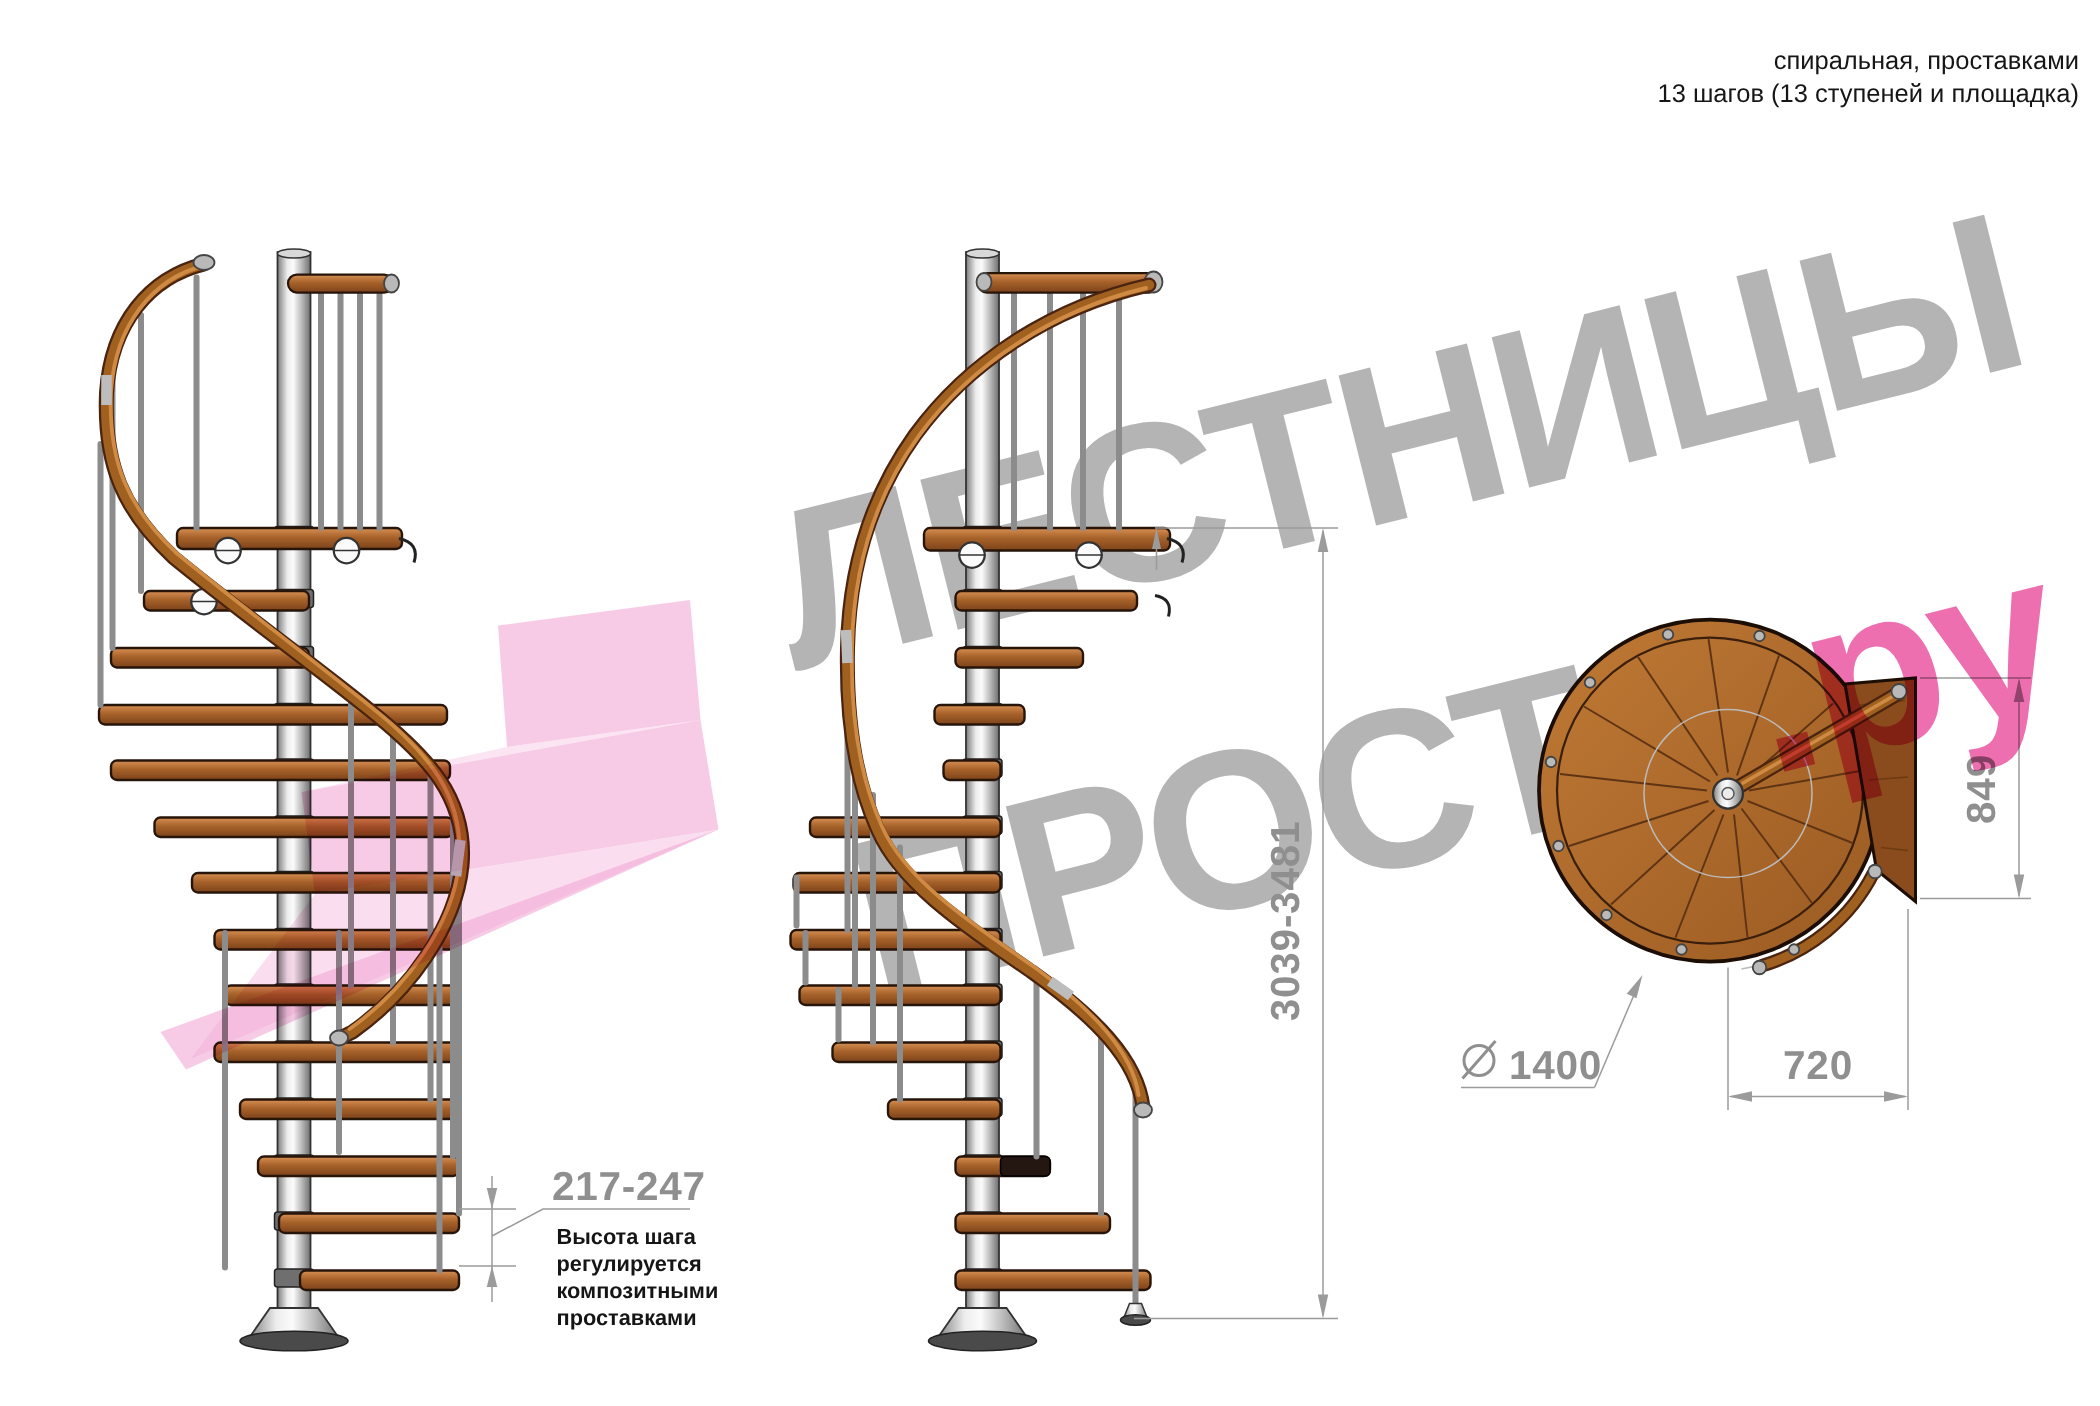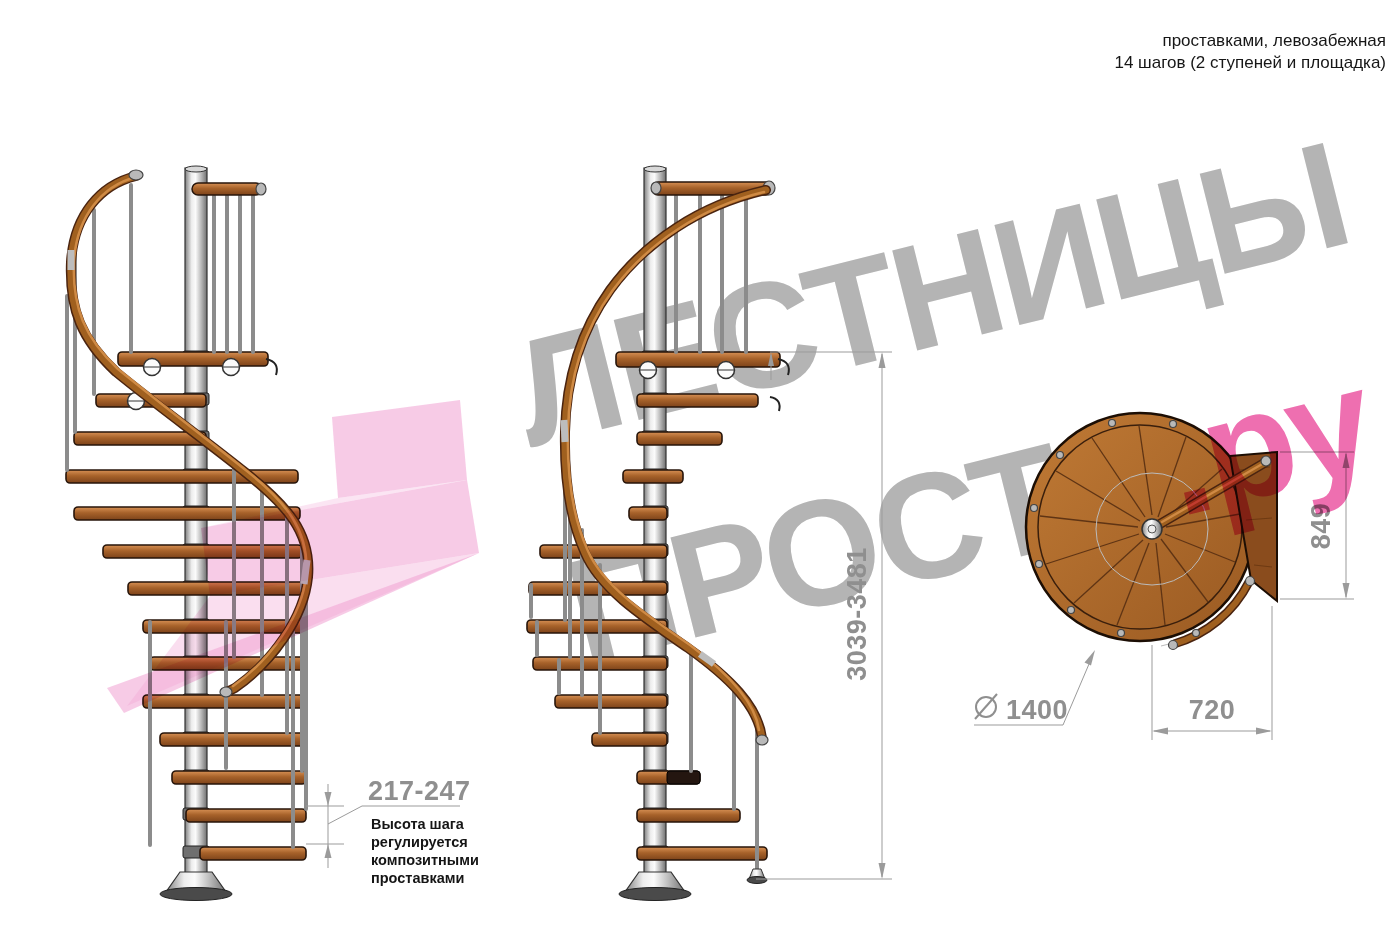--- a/index.html
+++ b/index.html
@@ -348,17 +348,17 @@
     <polygon points="210,596 479,553 127,706" fill="#f2a9d6" fill-opacity="0.38"></polygon>
     <polygon points="107,688 479,553 124,713" fill="#f2a9d6" fill-opacity="0.6"></polygon>
   </svg>
 
   <div class="wm wm-over" aria-hidden="true">
     <span class="l1">ЛЕСТНИЦЫ</span>
     <span class="l2"><span>ПРОСТО</span><span class="ru">.ру</span></span>
   </div>
 
   <div class="header">
-    <div>проставками, левозабежная</div>
-    <div>14 шагов (2 ступеней и площадка)</div>
+    <div>спиральная, проставками</div>
+    <div>13 шагов (13 ступеней и площадка)</div>
   </div>
 
 </div>
 
 </body></html>

